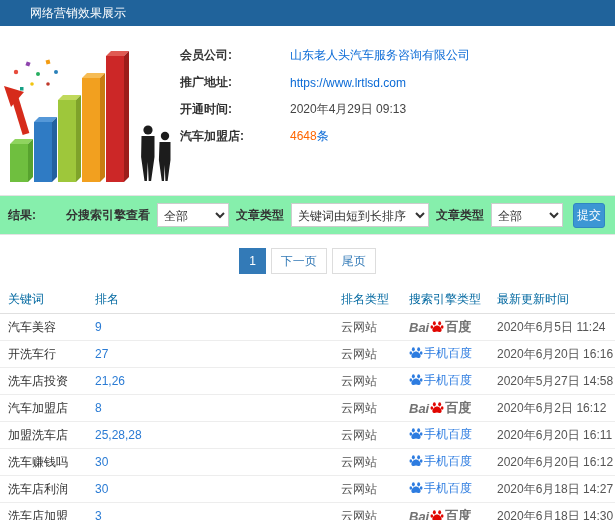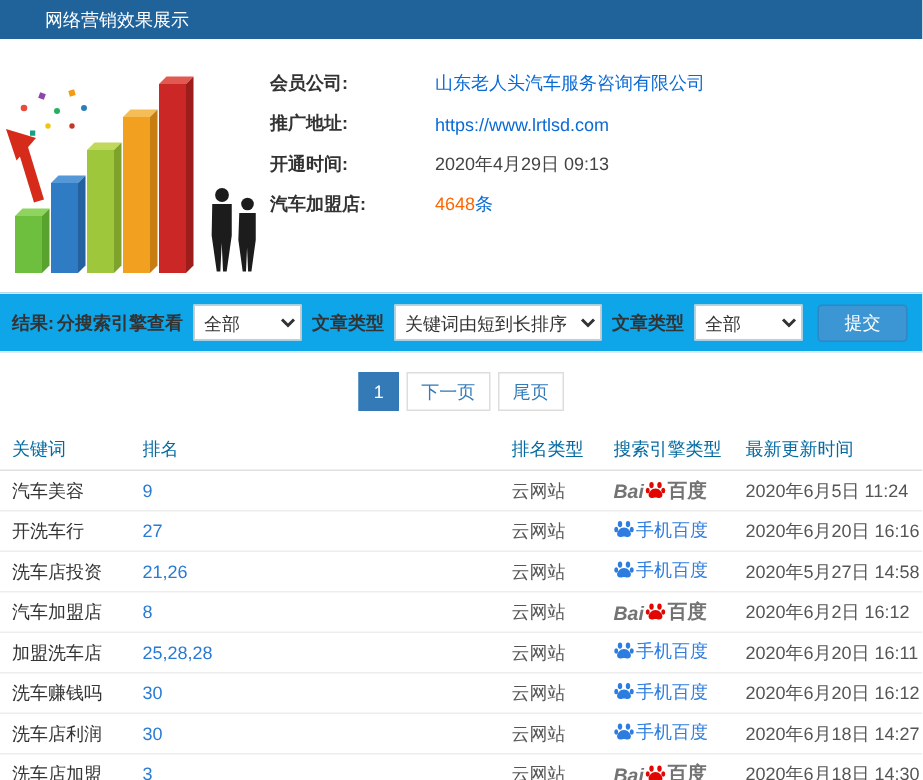--- a/index.html
+++ b/index.html
@@ -31,21 +31,21 @@
   .info-value { color: #444; }
   a.link, .link { color: #0a6ad6; text-decoration: none; cursor: pointer; }
   .count { color: #ff6600; }
   .unit { color: #0a6ad6; }
 
   
   .filter-bar {
     display: flex;
     align-items: center;
     height: 40px;
-    background: #0ea5e9;
+    background: #86efac;
     border-top: 1px solid #e3e3e3;
     border-bottom: 1px solid #e3e3e3;
     padding: 0 10px 0 8px;
     justify-content: center;
   }
   .section-label { font-weight: bold; color: #333; }
   .filter-group { margin-left: auto; display: flex; align-items: center; gap: 7px; }
   .filter-label { font-weight: bold; color: #333; white-space: nowrap; }
   select {
     font-family: "Liberation Sans", "DejaVu Sans", sans-serif;
@@ -58,21 +58,21 @@
   }
   .sel-small { width: 72px; }
   .sel-wide { width: 138px; }
   .submit-btn {
     background: #3c96d4;
     color: #fff;
     border: 1px solid #2f86c2;
     border-radius: 3px;
     font-size: 12px;
     height: 25px;
-    padding: 0 17px;
+    padding: 0 3px;
     cursor: pointer;
     margin-left: 3px;
   }
 
   
   .pagination { display: flex; justify-content: center; gap: 5px; padding: 13px 0 12px 0; background: #fff; }
   .page-btn {
     min-width: 26px;
     height: 26px;
     line-height: 24px;

